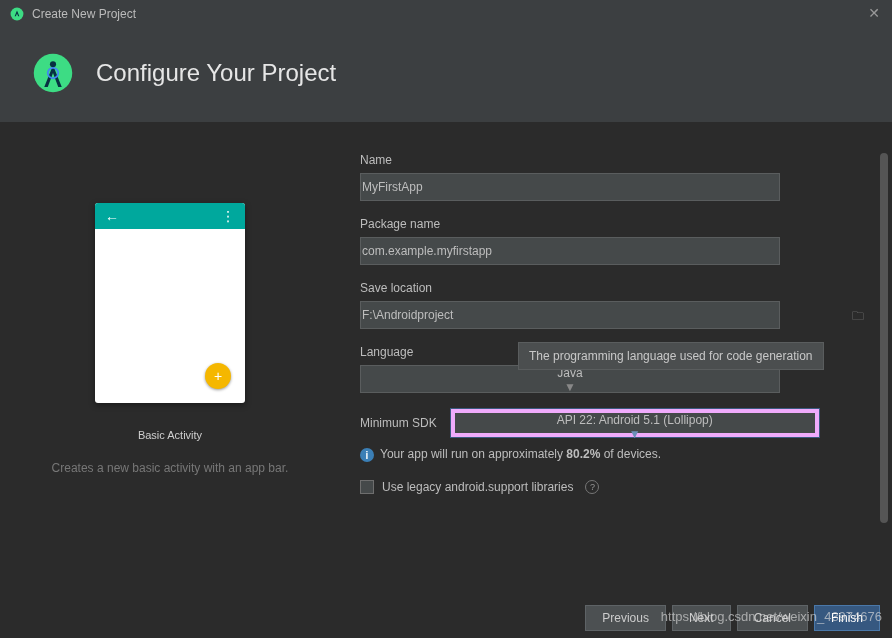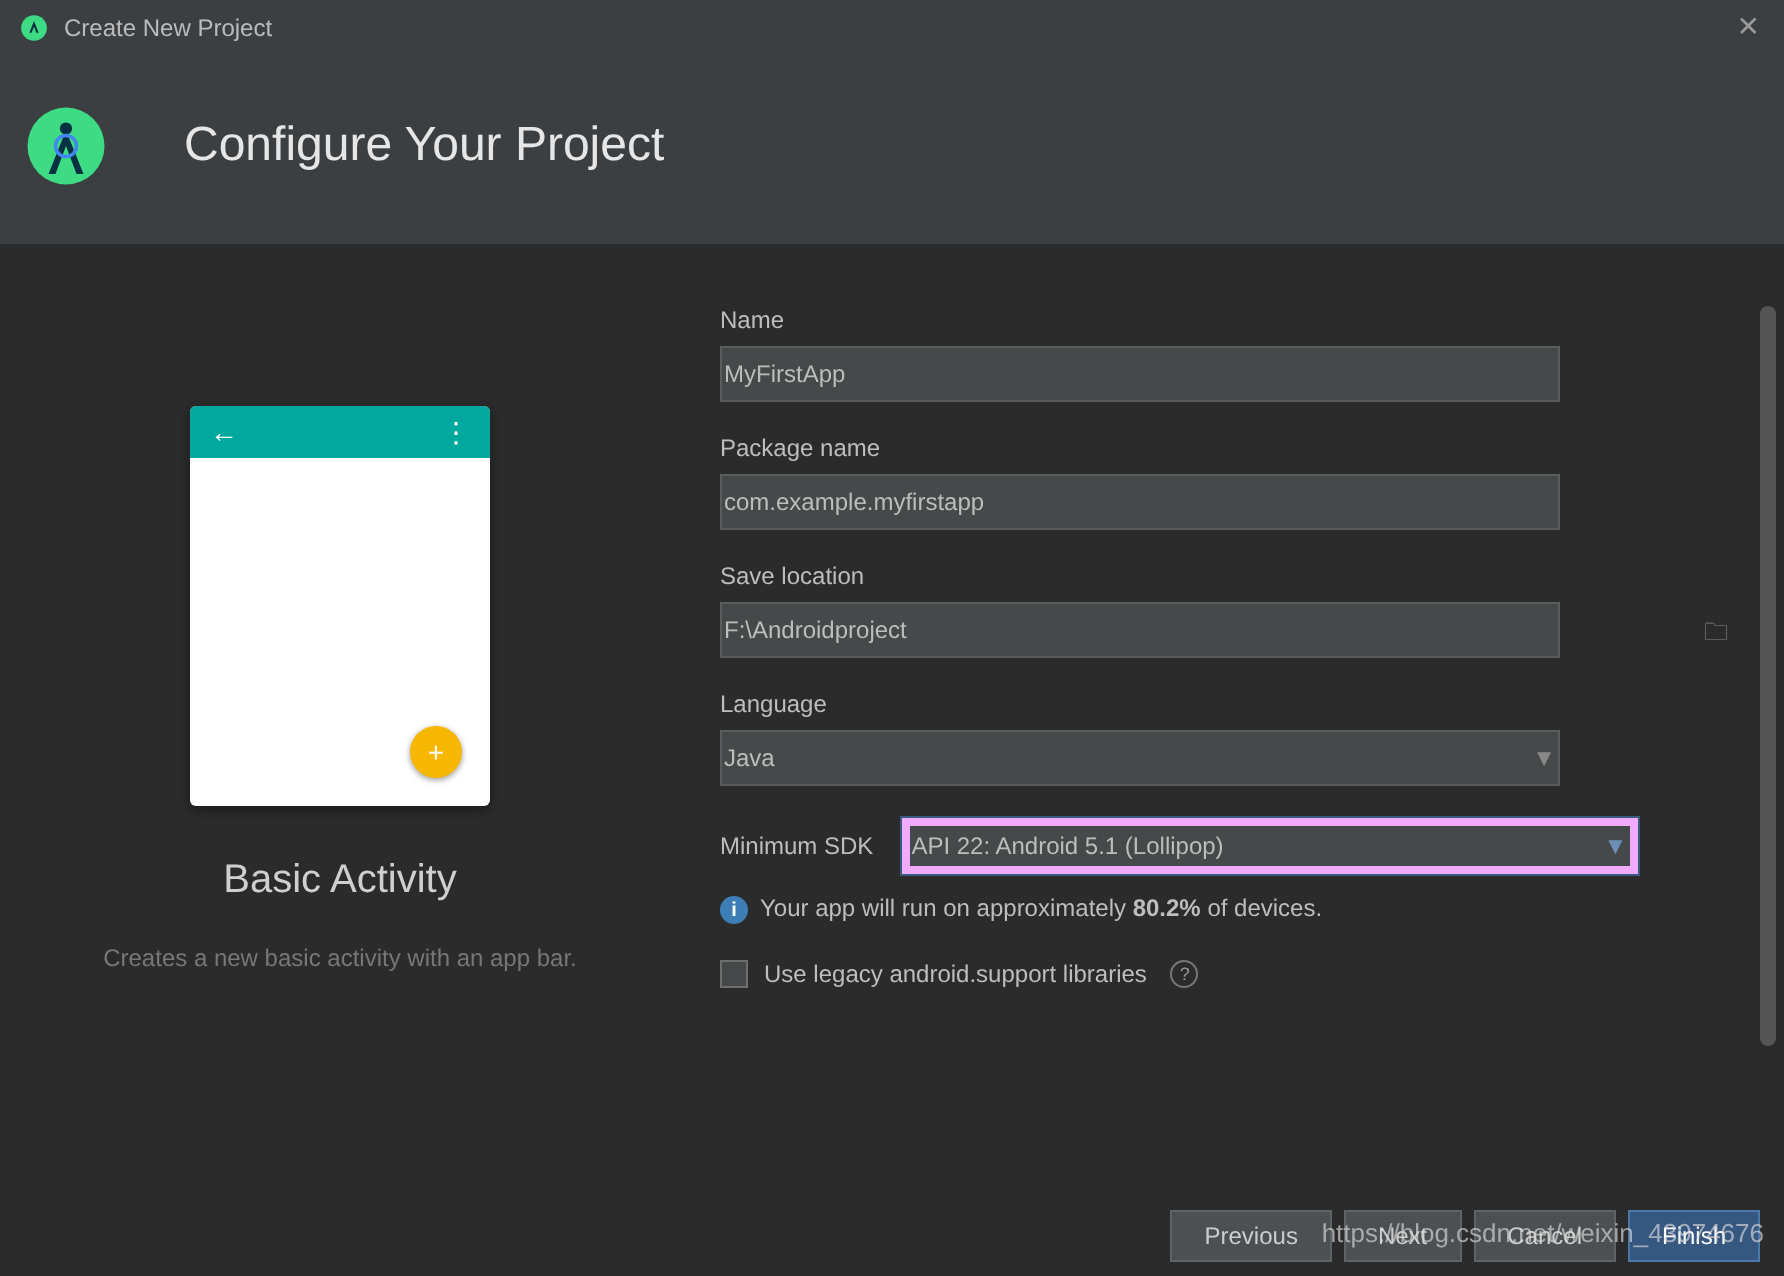--- a/index.html
+++ b/index.html
@@ -25,24 +25,23 @@
     width: 14px; height: 14px;
     margin-right: 8px;
   }
   .titlebar-close {
     position: absolute; right: 12px; top: 5px;
     color: #999; font-size: 14px;
   }
   .header {
     display: flex;
     align-items: center;
-    padding: 24px 20px 28px 12px;
+    padding: 24px 20px 28px 32px;
     background: #3c3f41;
     border-bottom: 1px solid #2b2b2b;
-    gap: 16px;
   }
   .header-logo {
     width: 42px; height: 42px; margin-right: 22px;
     position: relative;
   }
   .header-title {
     font-size: 24px;
     font-weight: 300;
     color: #e6e6e6;
   }
@@ -83,21 +82,21 @@
     right: 14px; bottom: 14px;
     width: 26px; height: 26px;
     border-radius: 50%;
     background: #f5b700;
     display: flex; align-items: center; justify-content: center;
     color: #fff; font-size: 14px; font-weight: 300;
     box-shadow: 0 1px 3px rgba(0,0,0,.4);
   }
   .activity-name {
     margin-top: 26px;
-    font-size: 20px;
+    font-size: 11px;
     color: #cfcfcf;
   }
   .activity-desc {
     margin-top: 20px;
     font-size: 12px;
     color: #777;
   }
   .form-col {
     flex: 1;
     font-size: 13px;
@@ -113,21 +112,21 @@
     width: 420px;
     height: 28px;
     background: #45494a;
     border: 1px solid #5a5d5e;
     color: #bdbdbd;
     font-size: 12px;
     padding: 0 1px;
     position: relative;
   }
   .select-input {
-    display: flex; align-items: center; justify-content: space-between;
+    display: flex; align-items: center; justify-content: space-between; flex-direction: column;
   }
   .lang-row, .sdk-row { position: relative; }
   .tooltip {
     position: absolute;
     left: 158px; top: -3px;
     background: #4b4e4f;
     border: 1px solid #5a5d5e;
     color: #c8c8c8;
     font-size: 12px;
     padding: 6px 10px;
@@ -271,20 +270,21 @@
         <span class="folder-icon">🗀</span>
       </div>
     </div>
 
     <div class="field-row lang-row">
       <label class="field-label">Language</label>
       <div class="select-input">
         <span>Java</span>
         <span style="color:#888">▼</span>
       </div>
+      <div class="tooltip">The programming language used for code generation</div>
     </div>
 
     <div class="sdk-row">
       <label style="font-size:12px;color:#bdbdbd">Minimum SDK</label>
       <div class="select-input sdk-select">
         <span>API 22: Android 5.1 (Lollipop)</span>
         <span style="color:#6b8fb8">▼</span>
       </div>
     </div>
 

